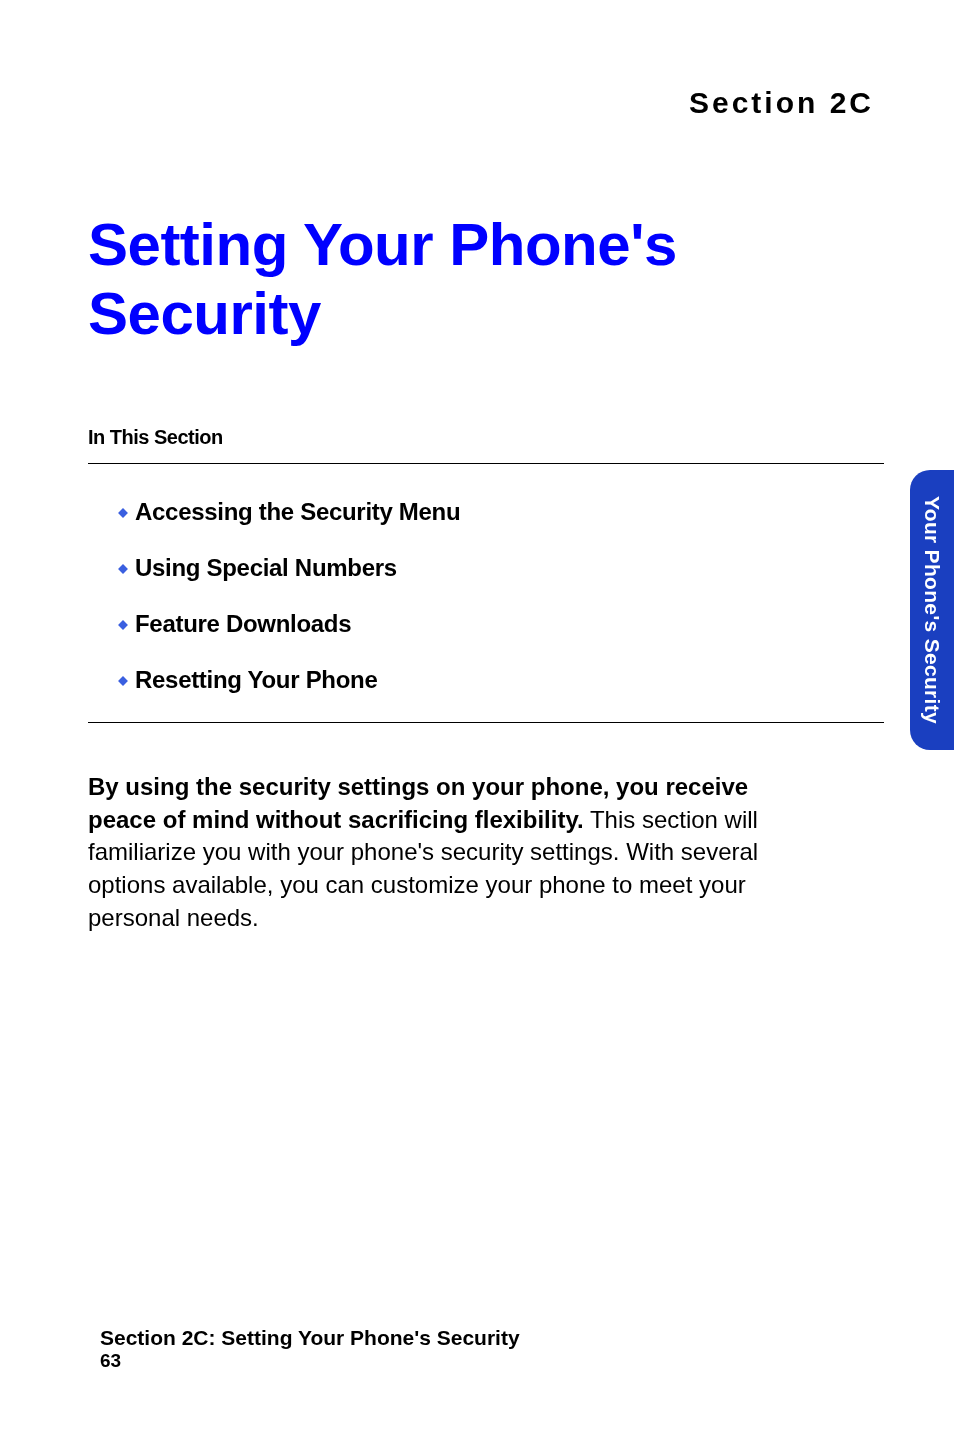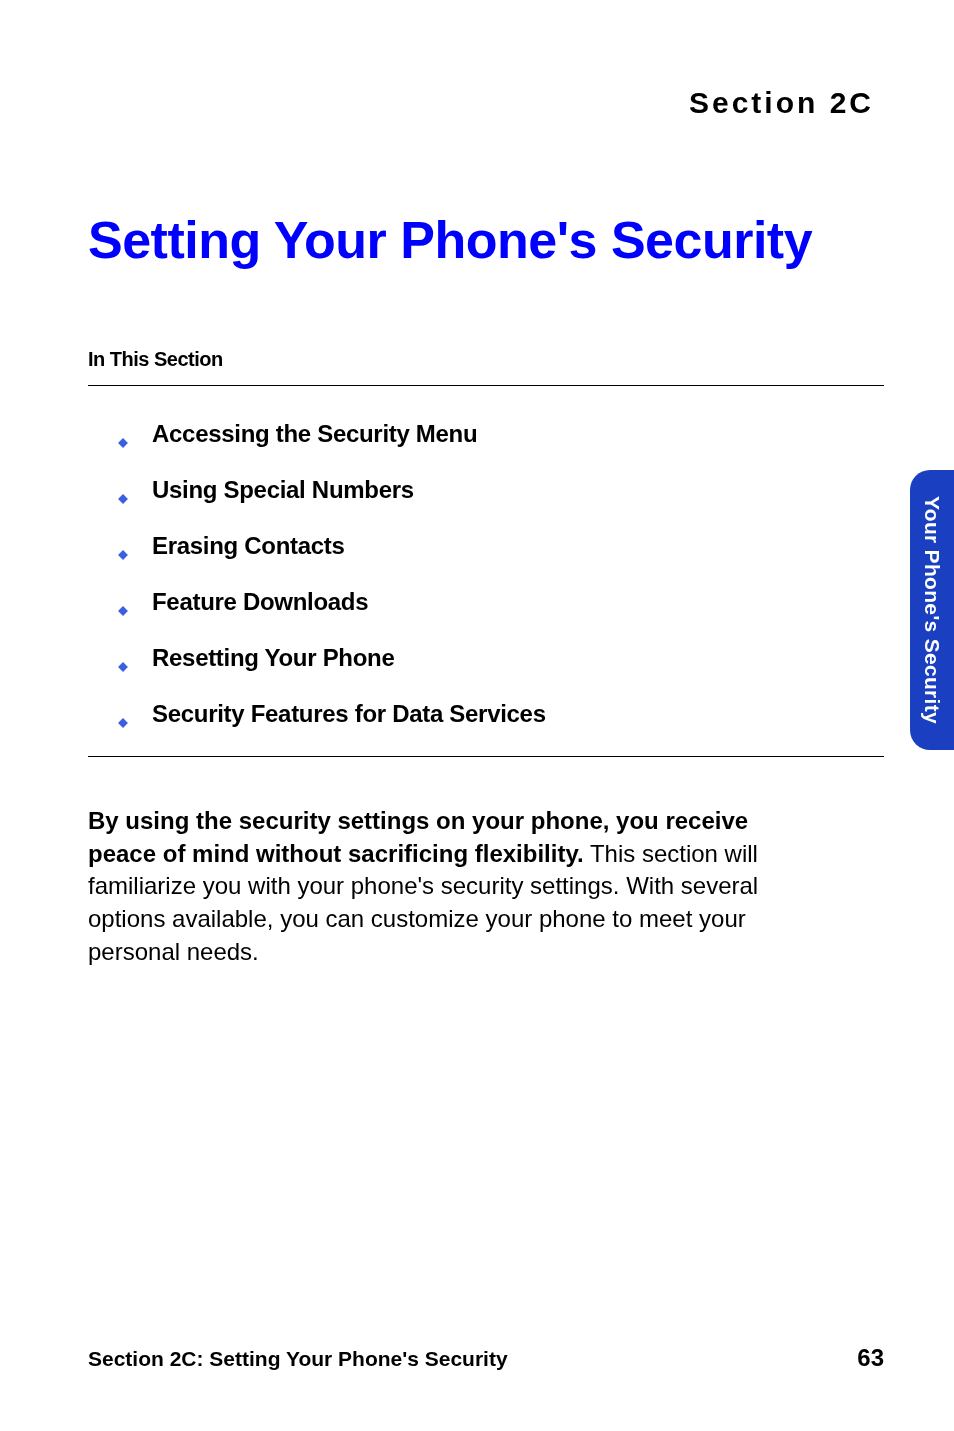--- a/index.html
+++ b/index.html
@@ -22,21 +22,21 @@
     font-size: 30px;
     letter-spacing: 3px;
     color: #000;
     margin-right: 10px;
     margin-bottom: 90px;
     margin-top: 6px;
   }
   .title {
     color: #0000ff;
     font-weight: 700;
-    font-size: 52px;
+    font-size: 60px;
     letter-spacing: -0.5px;
     margin-bottom: 78px;
   }
   .subheading {
     color: #000;
     font-weight: 700;
     font-size: 20px;
     margin-bottom: 14px;
     letter-spacing: -0.5px;
   }
@@ -50,22 +50,22 @@
     border-top: 1px solid #000;
     margin: 18px 0 46px 0;
   }
   ul.toc {
     list-style: none;
     margin-left: 30px;
     margin-bottom: 0;
   }
   ul.toc li {
     display: flex;
-    align-items: flex-end;
-    gap: 24px;
+    align-items: flex-start;
+    gap: 7px;
     margin-bottom: 28px;
   }
   .diamond {
     display: inline-block;
     flex: 0 0 auto;
     margin-top: 10px;
   }
   .diamond svg { display: block; }
   .toc-label {
     font-weight: 700;
@@ -105,30 +105,32 @@
   }
 
   .footer {
     position: absolute;
     left: 88px;
     right: 70px;
     bottom: 52px;
     display: flex;
     justify-content: space-between;
     align-items: baseline;
+    flex-direction: column;
   }
   .footer-left {
     font-weight: 700;
     font-size: 21px;
     color: #000;
   }
   .footer-right {
     font-weight: 700;
-    font-size: 24px;
+    font-size: 19px;
     color: #000;
+    margin-left: 12px;
   }
 </style>
 </head>
 <body>
 
 <div class="page">
 
   <div class="section-label">Section 2C</div>
 
   <h1 class="title">Setting Your Phone's Security</h1>
@@ -152,45 +154,29 @@
           </svg>
       </span>
       <span class="toc-label">Using Special Numbers</span>
     </li>
     <li>
       <span class="diamond">
         <svg width="10" height="10" viewBox="0 0 10 10">
             <rect x="5" y="0" width="7" height="7" transform="rotate(45 5 0)" fill="#3a5fe0"></rect>
           </svg>
       </span>
-      <span class="toc-label">Erasing Contacts</span>
-    </li>
-    <li>
-      <span class="diamond">
-        <svg width="10" height="10" viewBox="0 0 10 10">
-            <rect x="5" y="0" width="7" height="7" transform="rotate(45 5 0)" fill="#3a5fe0"></rect>
-          </svg>
-      </span>
       <span class="toc-label">Feature Downloads</span>
     </li>
     <li>
       <span class="diamond">
         <svg width="10" height="10" viewBox="0 0 10 10">
             <rect x="5" y="0" width="7" height="7" transform="rotate(45 5 0)" fill="#3a5fe0"></rect>
           </svg>
       </span>
       <span class="toc-label">Resetting Your Phone</span>
-    </li>
-    <li>
-      <span class="diamond">
-        <svg width="10" height="10" viewBox="0 0 10 10">
-            <rect x="5" y="0" width="7" height="7" transform="rotate(45 5 0)" fill="#3a5fe0"></rect>
-          </svg>
-      </span>
-      <span class="toc-label">Security Features for Data Services</span>
     </li>
   </ul>
 
   <hr class="rule-bottom">
 
   <p class="body-text">
     <span class="lead">By using the security settings on your phone, you receive peace of mind without sacrificing flexibility.</span><span> This section will familiarize you with your phone's security settings. With several options available, you can customize your phone to meet your personal needs.</span>
   </p>
 
   <div class="side-tab">

